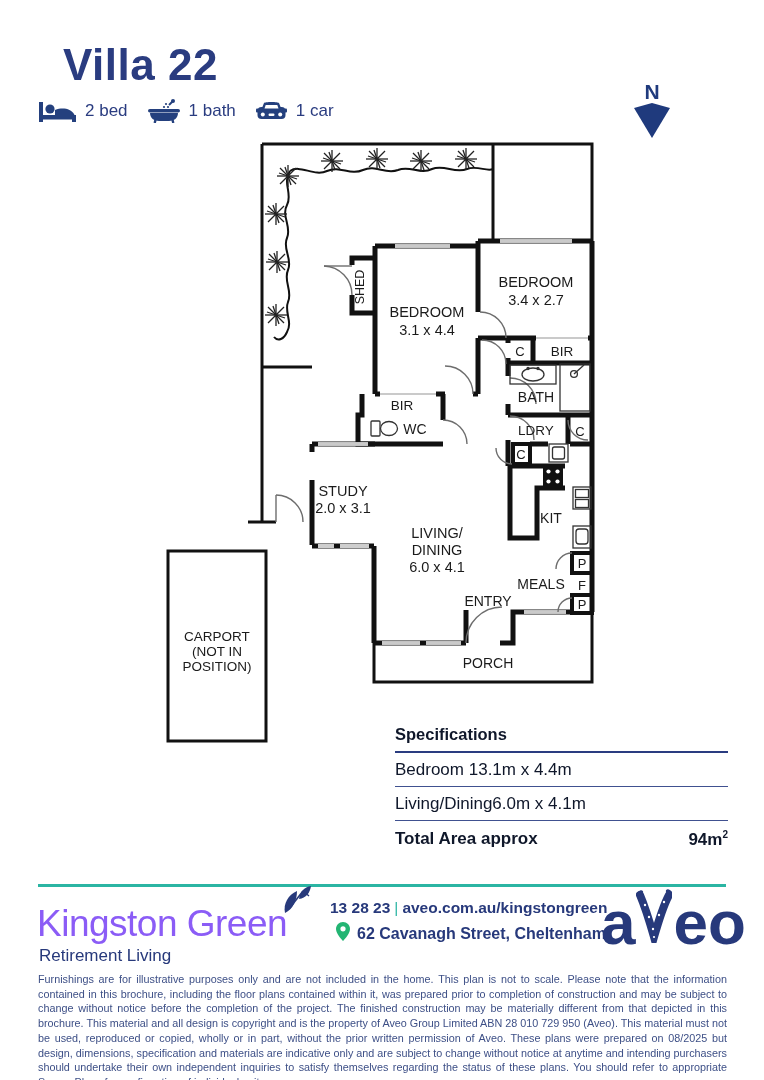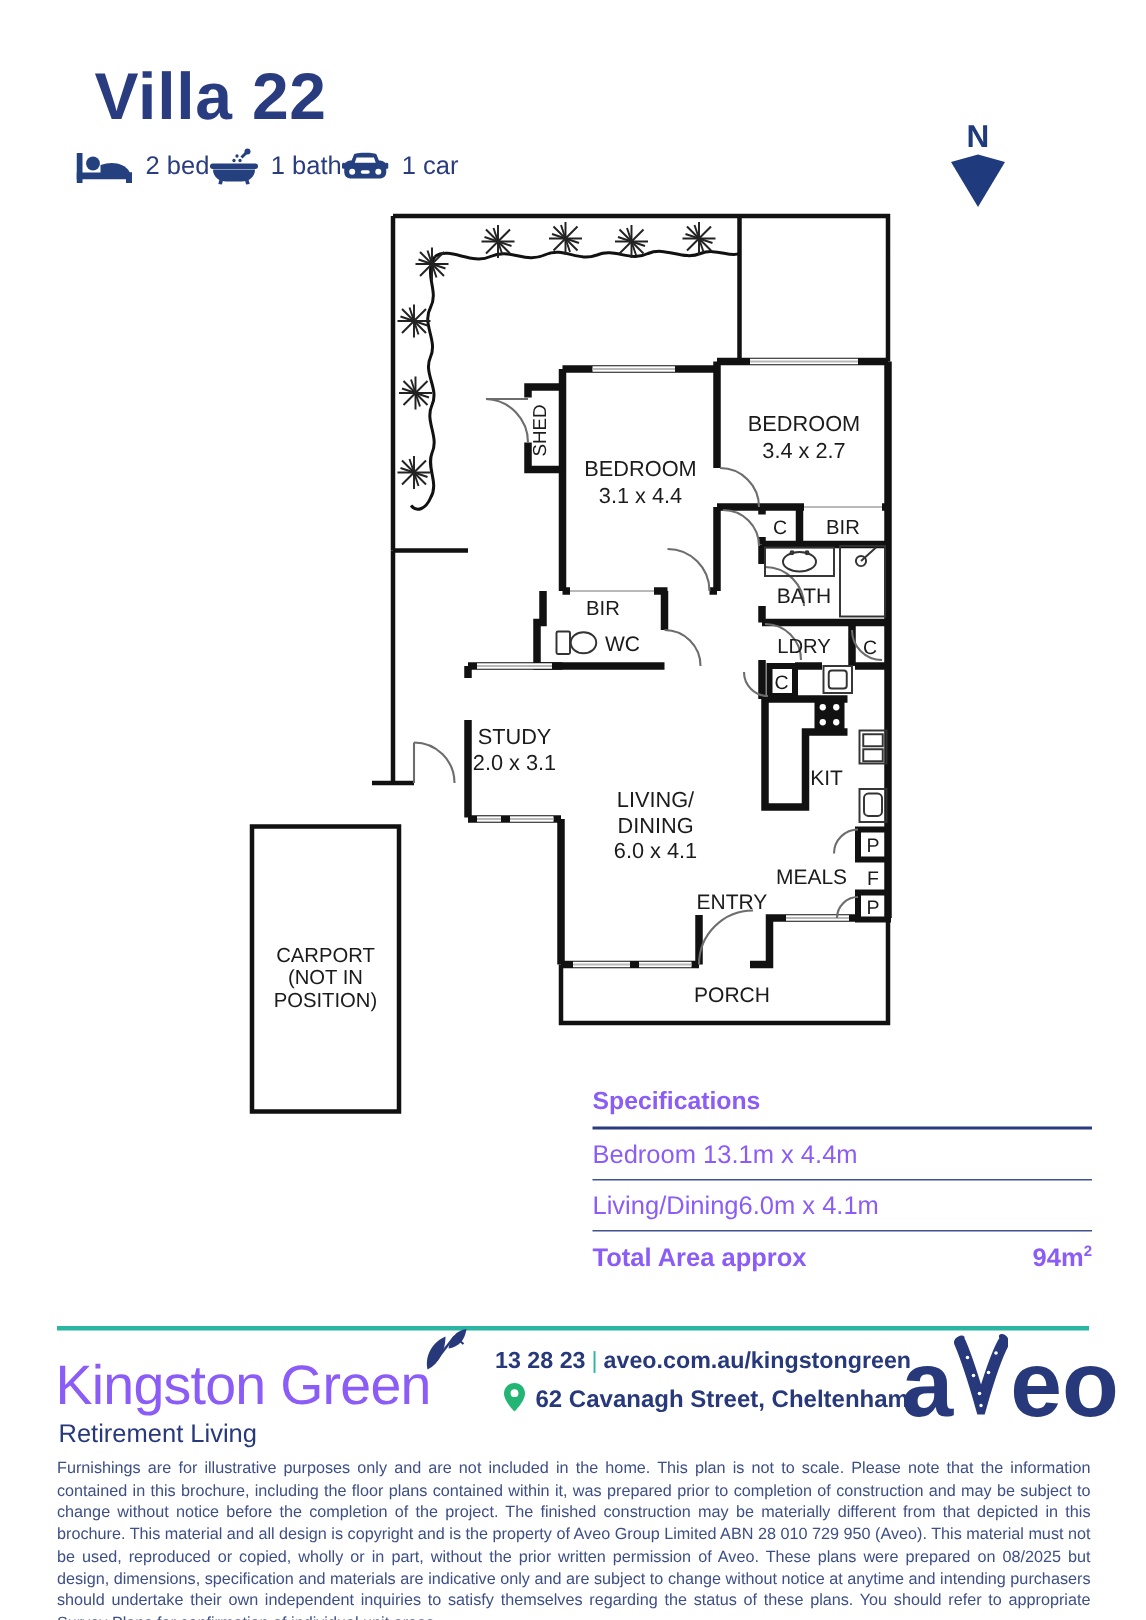--- a/index.html
+++ b/index.html
@@ -3,34 +3,34 @@
 <meta charset="utf-8">
 <style>
   html,body{margin:0;padding:0;background:#e8e8e8;}
   *{box-sizing:border-box;}
   #page{position:relative;width:764px;height:1080px;background:#ffffff;
         font-family:"Liberation Sans",sans-serif;overflow:hidden;margin:0 auto;}
 
   
   #title{position:absolute;left:39px;top:40px;font-size:44px;font-weight:700;
          color:#2a3c80;letter-spacing:0.5px;margin-left:24px;}
-  #amenities{position:absolute;left:51px;top:98px;display:flex;align-items:center;gap:0;}
+  #amenities{position:absolute;left:39px;top:98px;display:flex;align-items:center;gap:20px;}
   .amen{display:flex;align-items:center;gap:9px;color:#2a3c80;font-size:17px;}
   .amen svg{display:block;}
 
   
   #north{position:absolute;left:630px;top:82px;width:44px;height:60px;text-align:center;}
   #north .n{color:#1f3a7d;font-weight:700;font-size:21px;line-height:20px;}
 
   
   #plan{position:absolute;left:150px;top:140px;width:460px;height:605px;}
   #plan text{font-family:"Liberation Sans",sans-serif;fill:#1b1b1b;}
 
   
-  #specs{position:absolute;left:395px;top:723px;width:333px;color:#8b5cf6;}
+  #specs{position:absolute;left:395px;top:723px;width:333px;color:#0f172a;}
   #specs .spec-title{font-size:16.5px;font-weight:700;padding:2px 0 7px 0;
         border-bottom:2px solid #2a3c80;}
   .spec-row{display:flex;font-size:17px;
         padding:7px 0 6px 0;border-bottom:1px solid #405190;}
   .spec-row:nth-of-type(4){border-bottom:3px solid #8b5cf6;}
   .spec-total{display:flex;justify-content:space-between;font-size:17px;
         font-weight:700;padding:8px 0 4px 0;}
   .spec-total sup{font-size:10px;}
 
   

